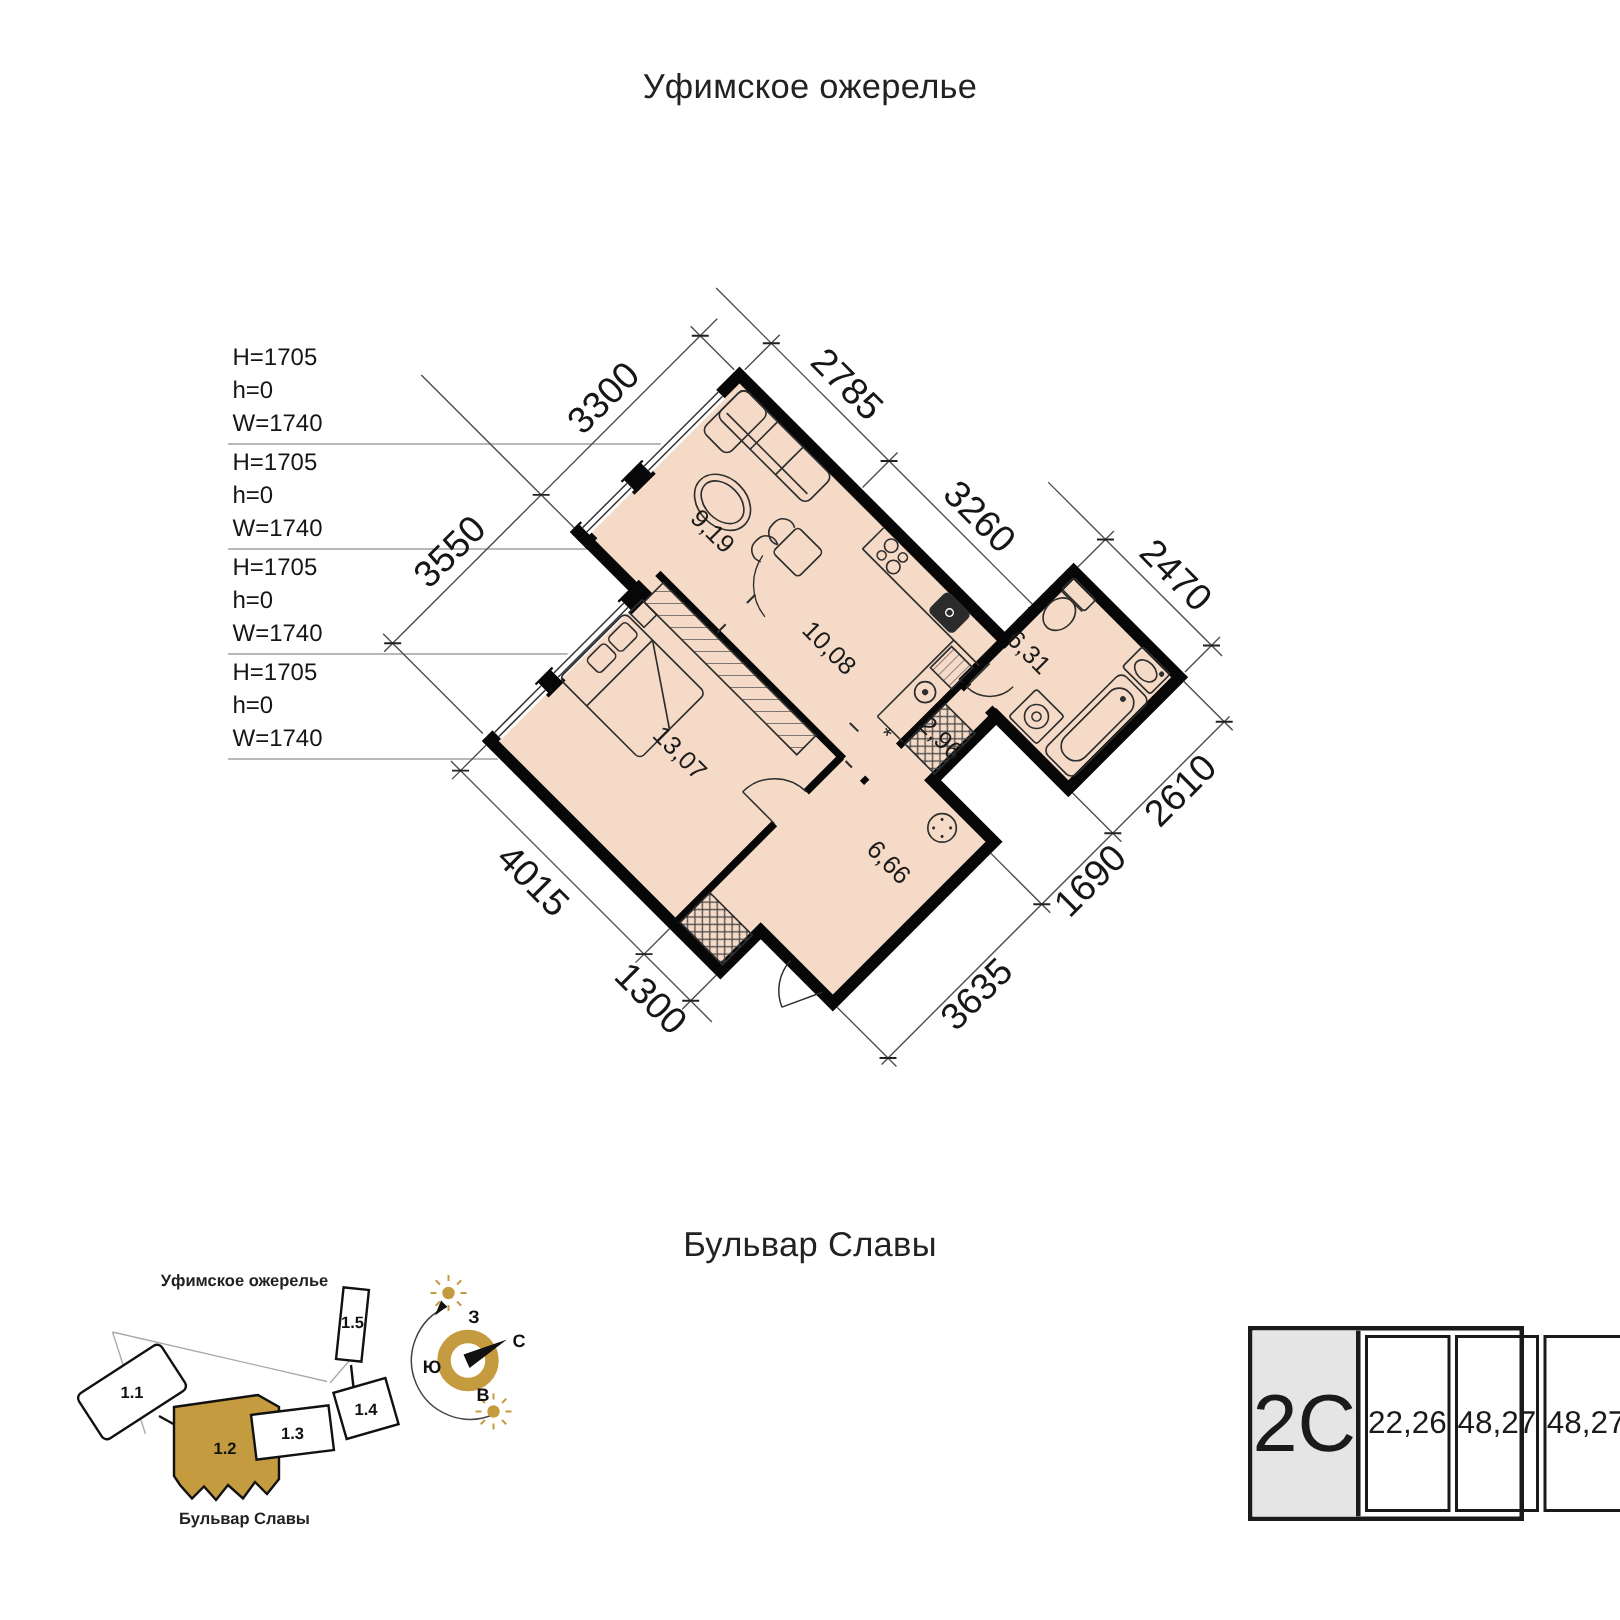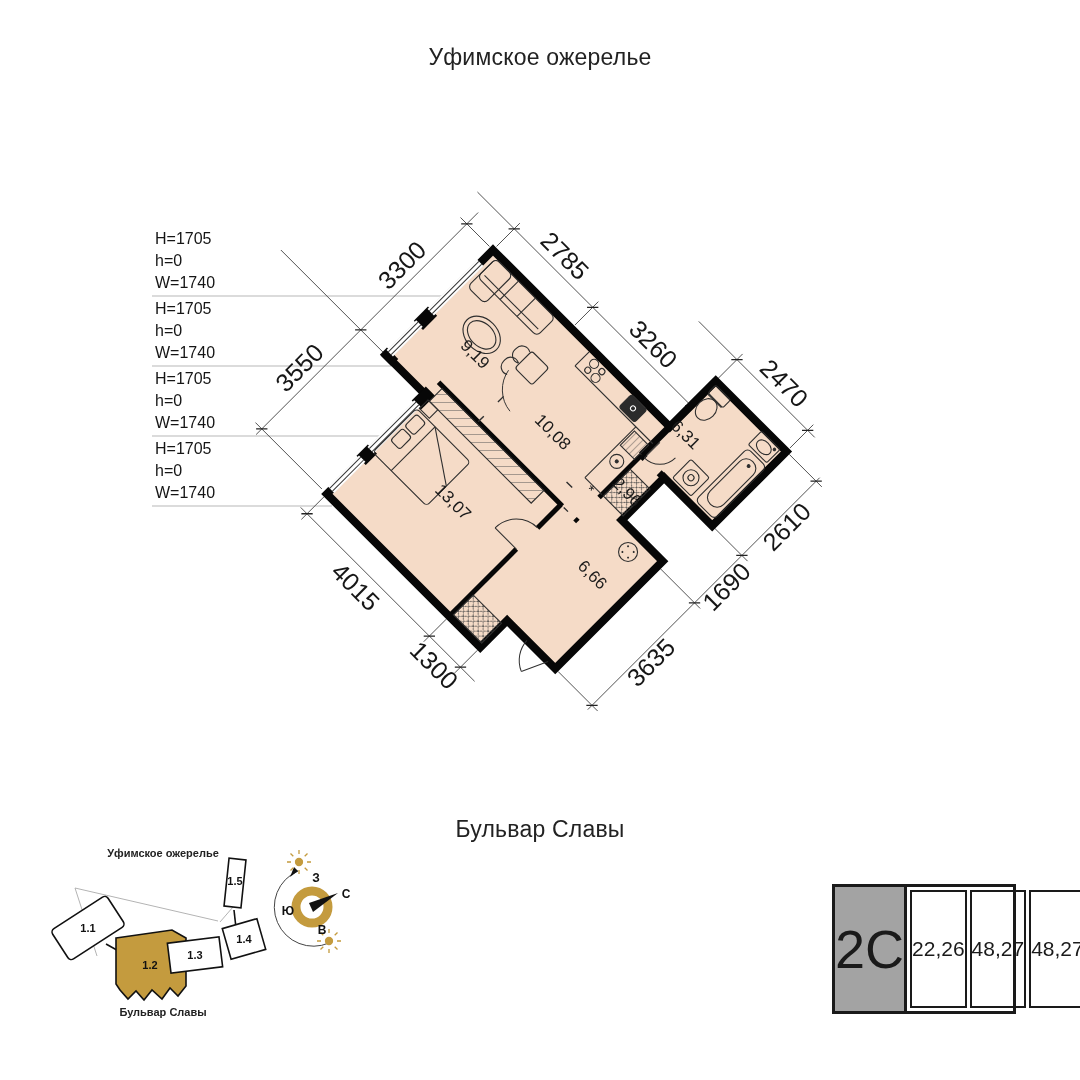--- a/index.html
+++ b/index.html
@@ -320,20 +320,20 @@
       <path d="M289,93 v-4 M289,109 v4 M281,101 h-4 M297,101 h4 M283.3,95.3 l-2.8,-2.8 M294.7,106.7 l2.8,2.8 M283.3,106.7 l-2.8,2.8 M294.7,95.3 l2.8,-2.8"></path>
     </g>
     <text class="compass-label" x="276" y="42" text-anchor="middle">З</text>
     <text class="compass-label" x="306" y="58" text-anchor="middle">С</text>
     <text class="compass-label" x="248" y="75" text-anchor="middle">Ю</text>
     <text class="compass-label" x="282" y="94" text-anchor="middle">В</text>
   </g>
 </svg>
 
 <div id="legend">
-  <div class="type" style="background:#a3a3a3">2С</div>
+  <div class="type" style="background:#e5e5e5">2С</div>
   <div class="vals">
     <div class="cell">22,26</div>
     <div class="cell">48,27</div>
     <div class="cell">48,27</div>
     <div class="cell">48,27</div>
   </div>
 </div>
 
 </body></html>

